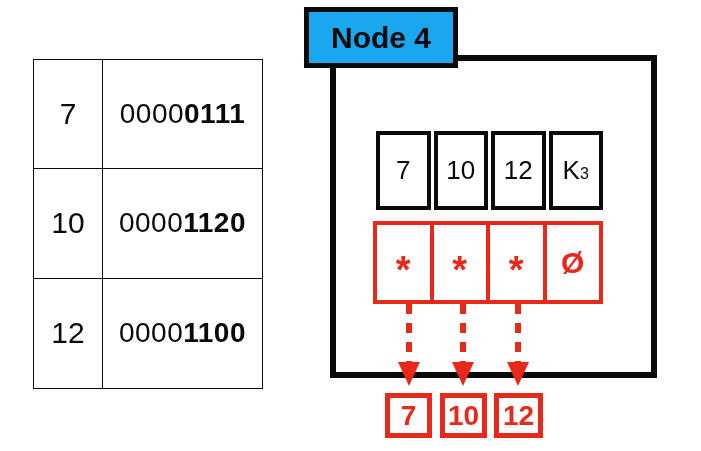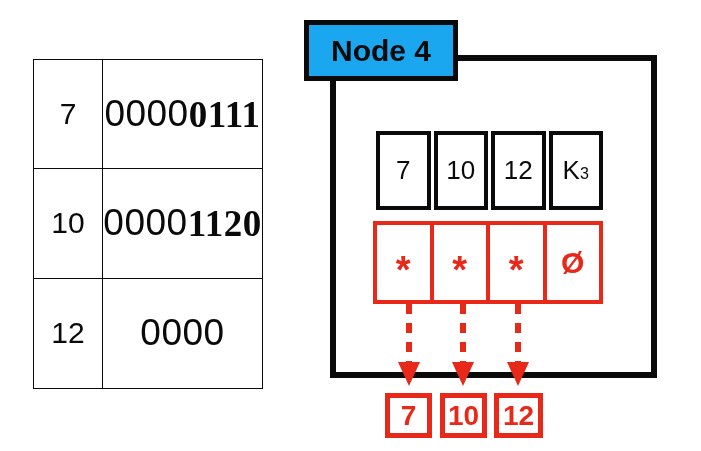--- a/index.html
+++ b/index.html
@@ -28,31 +28,31 @@
   .bt-row{display:grid;grid-template-columns:69px 1fr;}
   .bt-row:not(:last-child) .bt-num,
   .bt-row:not(:last-child) .bt-bits{border-bottom:1.5px solid var(--black);}
   .bt-num{
     border-right:1.5px solid var(--black);
     display:flex;align-items:center;justify-content:center;
     font-size:30px;
   }
   .bt-bits{
     display:flex;align-items:center;justify-content:center;
-    font-size:37px;letter-spacing:0.5px;
-  }
-  .bt-bits b{font-weight:bold;font-family:Liberation Serif, serif;}
+    font-size:28px;letter-spacing:0.5px;
+  }
+  .bt-bits b{font-weight:bold;}
 
   
   .node-box{
     position:absolute;left:330px;top:55px;width:327px;height:323px;
     border:6px solid var(--black);background:#fff;z-index:1;
   }
   .node-label{
-    position:absolute;left:304px;top:20px;width:154px;height:61px;
+    position:absolute;left:304px;top:7px;width:154px;height:61px;
     background:var(--blue);border:5px solid var(--black);
     display:flex;align-items:center;justify-content:center;
     font-size:30px;font-weight:bold;z-index:4;
   }
 
   
   .keys-row{
     position:absolute;left:376px;top:131px;width:227px;height:79px;
     display:flex;gap:3px;z-index:2;
   }
@@ -122,20 +122,21 @@
       <div class="bt-num">10</div>
       <div class="bt-bits">
           <span>0000</span>
           <b>1120</b>
         </div>
     </div>
     <div class="bt-row">
       <div class="bt-num">12</div>
       <div class="bt-bits">
           <span>0000</span>
+          <b>1100</b>
         </div>
     </div>
   </div>
 
   <div class="node-box"></div>
 
   <div class="node-label">
     <span>Node 4</span>
   </div>
 

